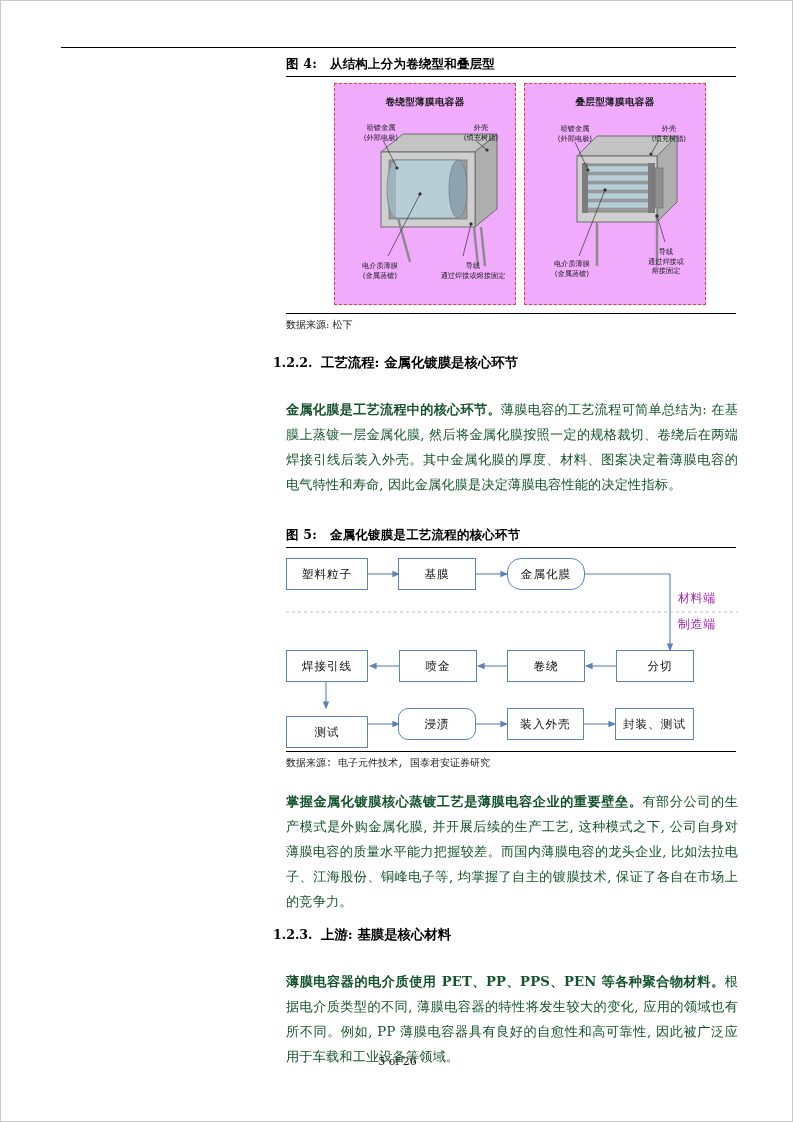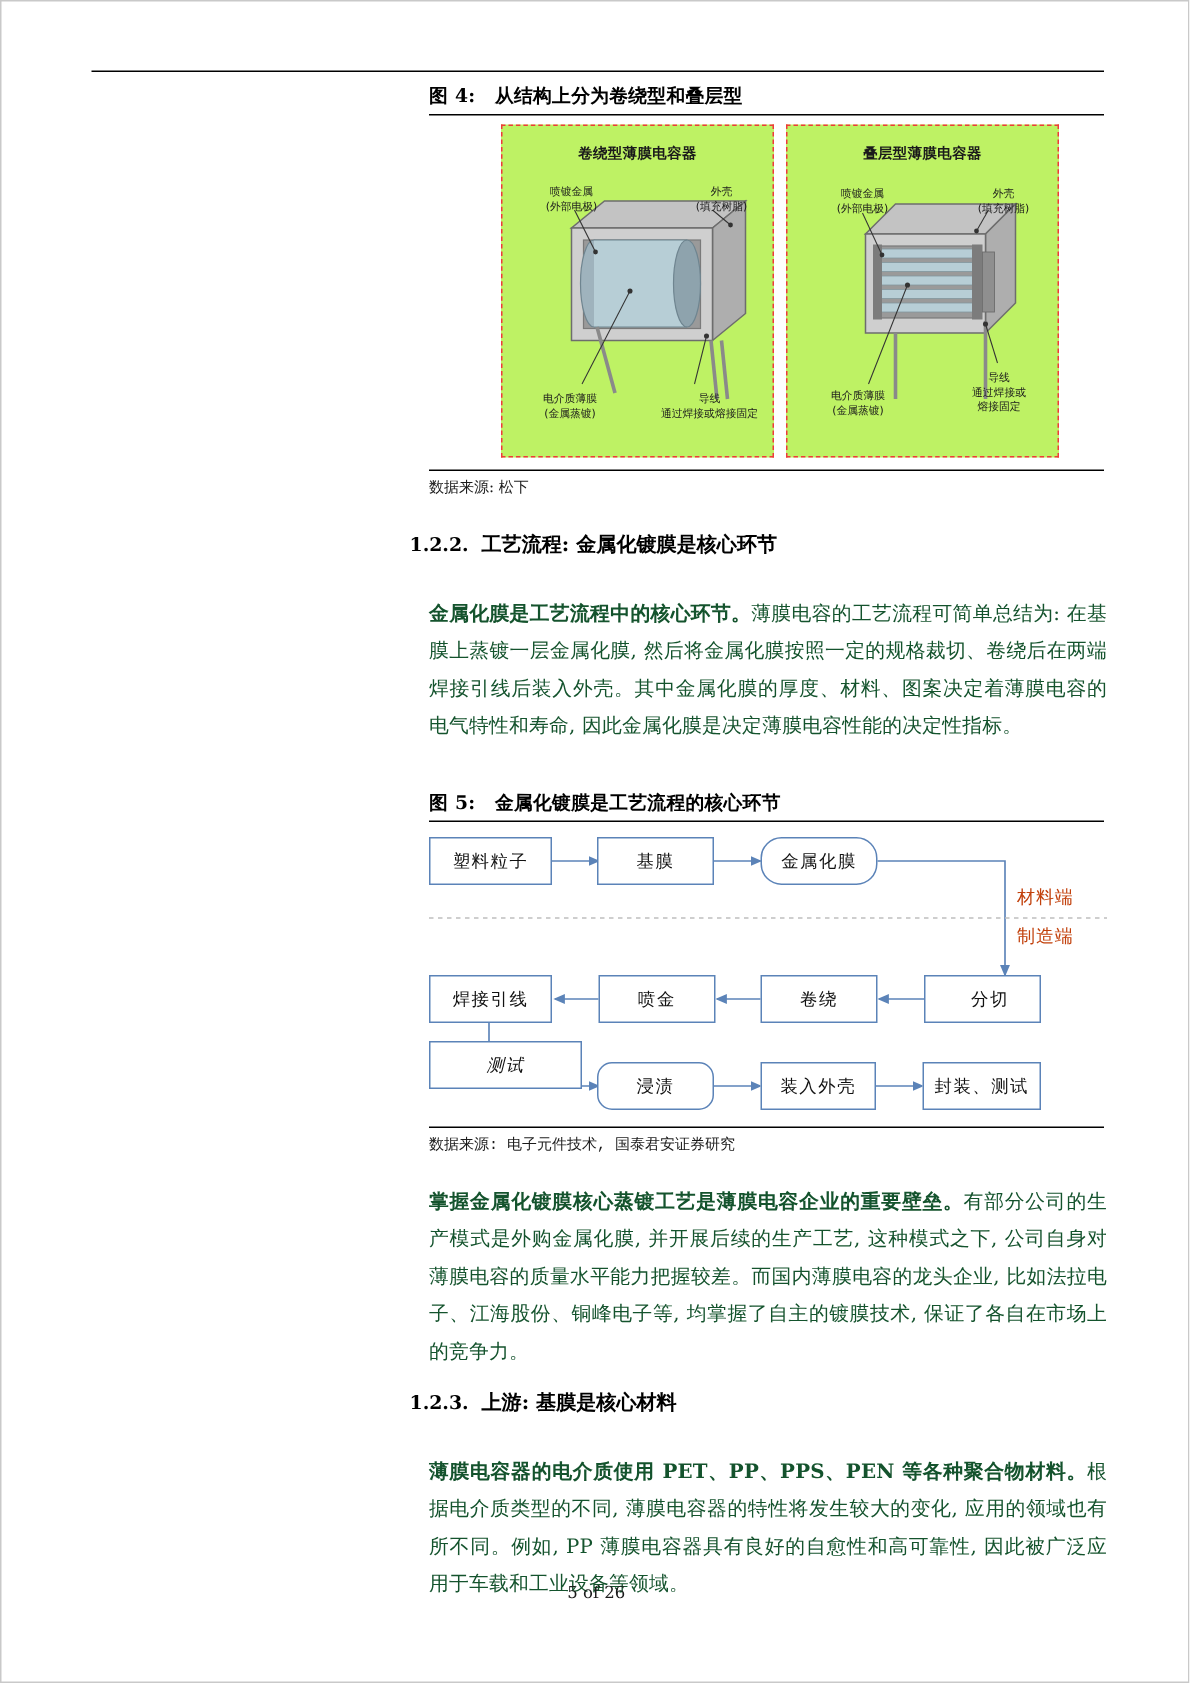--- a/index.html
+++ b/index.html
@@ -97,21 +97,21 @@
     width: 372px;
     height: 222px;
     display: flex;
     gap: 8px;
   }
   .cap-panel {
     position: relative;
     flex: 1;
     border: 1.6px dashed #ef3a3a;
     box-sizing: border-box;
-    background: #bef264;
+    background: #f0abfc;
   }
   .cap-title {
     position: absolute;
     top: 12px;
     left: 0;
     width: 100%;
     text-align: center;
     font-family: "DejaVu Sans", "Liberation Sans", sans-serif;
     font-weight: bold;
     font-size: 9.6px;
@@ -148,21 +148,21 @@
     display: flex;
     align-items: center;
     justify-content: center;
     letter-spacing: 1px;
     white-space: nowrap;
   }
   .flow-side {
     position: absolute;
     font-family: "DejaVu Serif", "Liberation Serif", serif;
     font-size: 12px;
-    color: #c2410c;
+    color: #a21caf;
     letter-spacing: .6px;
     white-space: nowrap;
   }
   .flow-svg { position: absolute; left: 0; top: 0; pointer-events: none; }
 
   
   .footer {
     position: absolute;
     left: 0;
     top: 1054px;
@@ -317,21 +317,21 @@
     <div class="fbox" style="left:221px; top:4px; width:78px;  height:32px;border-radius:14px;">金属化膜</div>
 
     <div class="flow-side" style="left:392px; top:36px;">材料端</div>
     <div class="flow-side" style="left:392px; top:62px;">制造端</div>
 
     <div class="fbox" style="left:0px;   top:96px; width:82px; height:32px;">焊接引线</div>
     <div class="fbox" style="left:113px; top:96px; width:78px; height:32px;">喷金</div>
     <div class="fbox" style="left:221px; top:96px; width:78px; height:32px;">卷绕</div>
     <div class="fbox" style="left:330px; top:96px; width:78px; height:32px;padding-left:10px;">分切</div>
 
-    <div class="fbox" style="left:0px;   top:140px; width:102px; height:32px;font-style:italic;">测试</div>
+    <div class="fbox" style="left:0px;   top:162px; width:82px; height:32px;">测试</div>
     <div class="fbox" style="left:112px; top:154px; width:78px; height:32px;border-radius:10px;">浸渍</div>
     <div class="fbox" style="left:221px; top:154px; width:77px; height:32px;">装入外壳</div>
     <div class="fbox" style="left:329px; top:154px; width:79px; height:32px;">封装、测试</div>
   </div>
 
   <div class="fig-source" style="top:750px;font-family:Liberation Mono, monospace;">数据来源: 电子元件技术, 国泰君安证券研究</div>
 
   <div class="para" style="top:788px;">
     <b>掌握金属化镀膜核心蒸镀工艺是薄膜电容企业的重要壁垒。</b><span>有部分公司的生产模式是外购金属化膜, 并开展后续的生产工艺, 这种模式之下, 公司自身对薄膜电容的质量水平能力把握较差。而国内薄膜电容的龙头企业, 比如法拉电子、江海股份、铜峰电子等, 均掌握了自主的镀膜技术, 保证了各自在市场上的竞争力。</span>
   </div>

